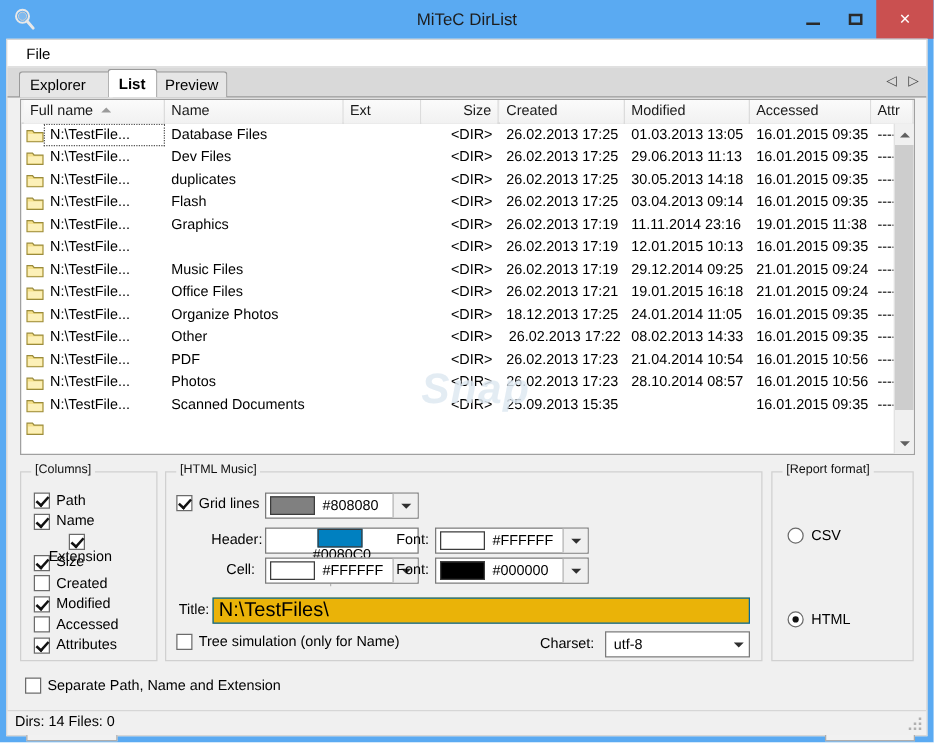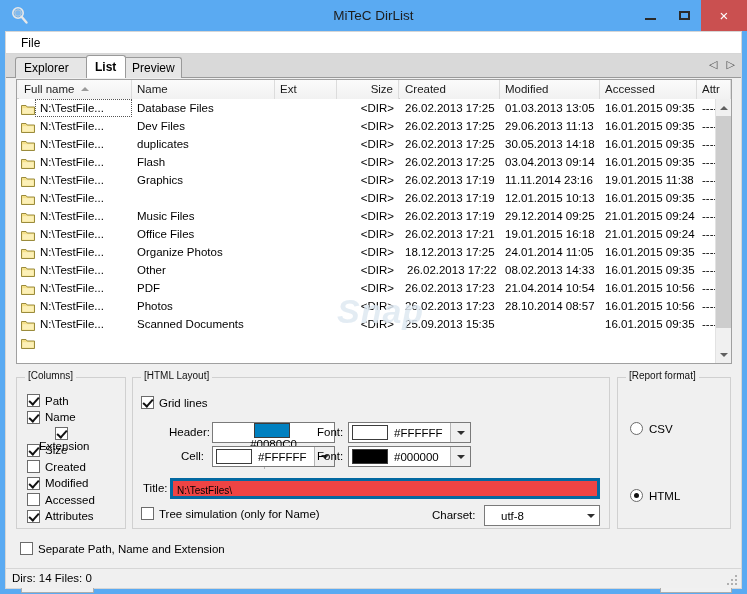--- a/index.html
+++ b/index.html
@@ -337,40 +337,40 @@
 
   .field-label {
     position: absolute;
     font-size: 11.5px;
     white-space: nowrap;
   }
 
   .textfield {
     position: absolute;
     height: 21px;
-    border: 3px solid #0369a1;
-    background: #ef4444;
+    border: 1px solid #0369a1;
+    background: #eab308;
     box-sizing: border-box;
     line-height: 19px;
-    font-size: 10px;
+    font-size: 16px;
     padding: 0 4px;
     white-space: nowrap;
     overflow: hidden;
   }
   .select {
     position: absolute;
     height: 21px;
     border: 1px solid #7a7a7a;
     background: #ffffff;
     box-sizing: border-box;
     display: flex;
     align-items: center;
     font-size: 11.5px;
   }
-  .select .val { padding: 0 16px; flex: 1; }
+  .select .val { padding: 0 6px; flex: 1; }
   .select .sel-arrow {
     width: 17px; height: 19px;
     display: flex; align-items: center; justify-content: center;
     flex: none;
   }
   .select .sel-arrow .chev.down { border-top: 4px solid #2f2f2f; border-left-width:4px; border-right-width:4px;}
 
   
   .btn {
     position: absolute;
@@ -702,25 +702,32 @@
             <span>Accessed</span>
           </div>
           <div class="cb-row" style="left: 10px; top: 131.5px;">
             <span class="cb checked"></span>
             <span>Attributes</span>
           </div>
         </div>
     </div>
 
     <div class="group" style="left:126px; top:345px; width:478px; height:152px;">
-      <span class="group-title">[HTML Layout]</span>
+      <span class="group-title">[HTML Music]</span>
 
       <div class="cb-row" style="left:8px; top:18px;">
         <span class="cb checked"></span>
         <span>Grid lines</span>
+      </div>
+      <div class="color-combo" style="left:79px; top:16px; width:123px;">
+        <span class="swatch" id="sw-grid" style="background: rgb(128, 128, 128);"></span>
+        <span class="color-hex">#808080</span>
+        <span class="combo-arrow">
+            <span class="chev down"></span>
+          </span>
       </div>
 
       <div class="field-label" style="left:36px; top:48px;">Header:</div>
       <div class="color-combo" style="left:79px; top:44px; width:123px;flex-direction:column;">
         <span class="swatch" id="sw-header" style="background: rgb(0, 128, 192);"></span>
         <span class="color-hex">#0080C0</span>
         <span class="combo-arrow">
             <span class="chev down"></span>
           </span>
       </div>

